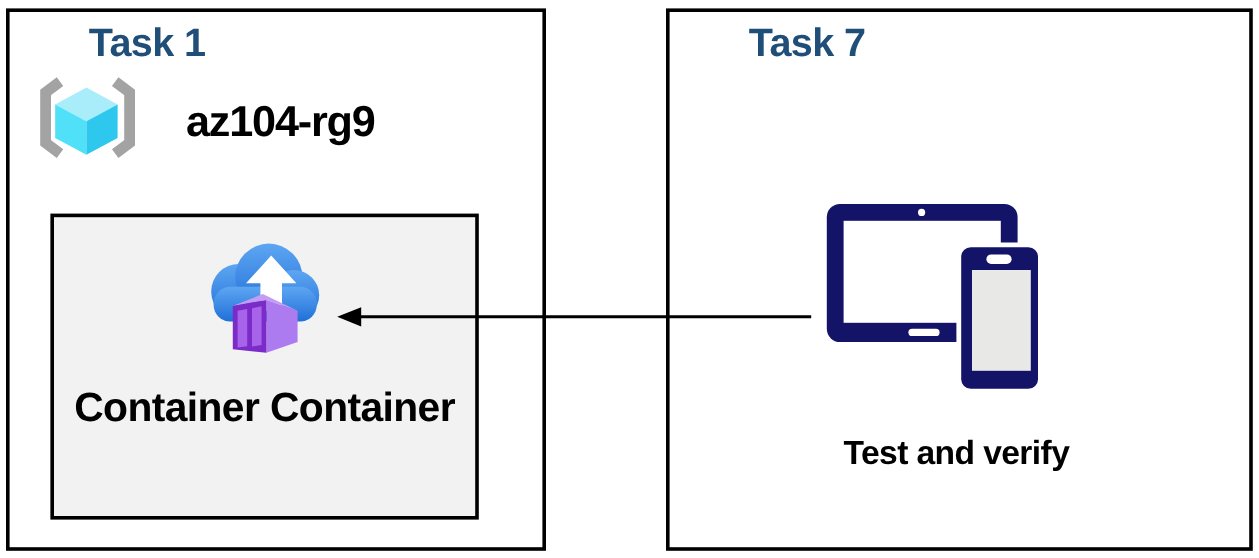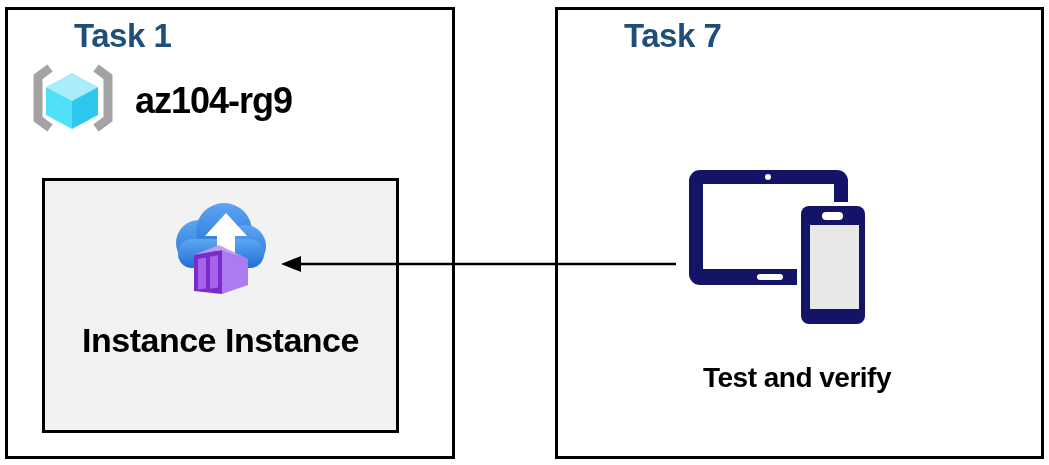--- a/index.html
+++ b/index.html
@@ -39,20 +39,21 @@
     display: flex;
     align-items: center;
     gap: 20px;
   }
   .rg-name {
     font-size: 36px;
     font-weight: bold;
     color: #000000;
     letter-spacing: -1px;
     white-space: nowrap;
+    margin-left: 20px;
   }
   .ci-box {
     position: absolute;
     left: 34px;
     top: 168px;
     width: 357px;
     height: 255px;
     background: #F2F2F2;
     border: 3px solid #000000;
     box-sizing: border-box;
@@ -137,21 +138,21 @@
         <polygon points="55,12 76,35 64,35 64,58 46,58 46,35 34,35" fill="#ffffff"></polygon>
 
         <g>
           <polygon points="23,54 48,44 77,58 51,49" fill="#C49CF6"></polygon>
           <polygon points="51,49 77,58 77,84 51,93" fill="#AC7BF0"></polygon>
           <polygon points="23,54 51,49 51,93 23,90" fill="#7B2BC8"></polygon>
           <polygon points="27,58 35,56.5 35,87.5 27,88.5" fill="#A763E9"></polygon>
           <polygon points="39,55.8 47,54.3 47,86.5 39,87.8" fill="#A763E9"></polygon>
         </g>
       </svg>
-      <div class="ci-label">Instance Instance</div>
+      <div class="ci-label">Container Container</div>
     </div>
   </div>
 
   <div class="task-box task2">
     <div class="task-title">Task 7</div>
 
     <div class="devices-wrap">
       <svg width="187" height="166" viewBox="0 0 187 166">
 
         <g>

